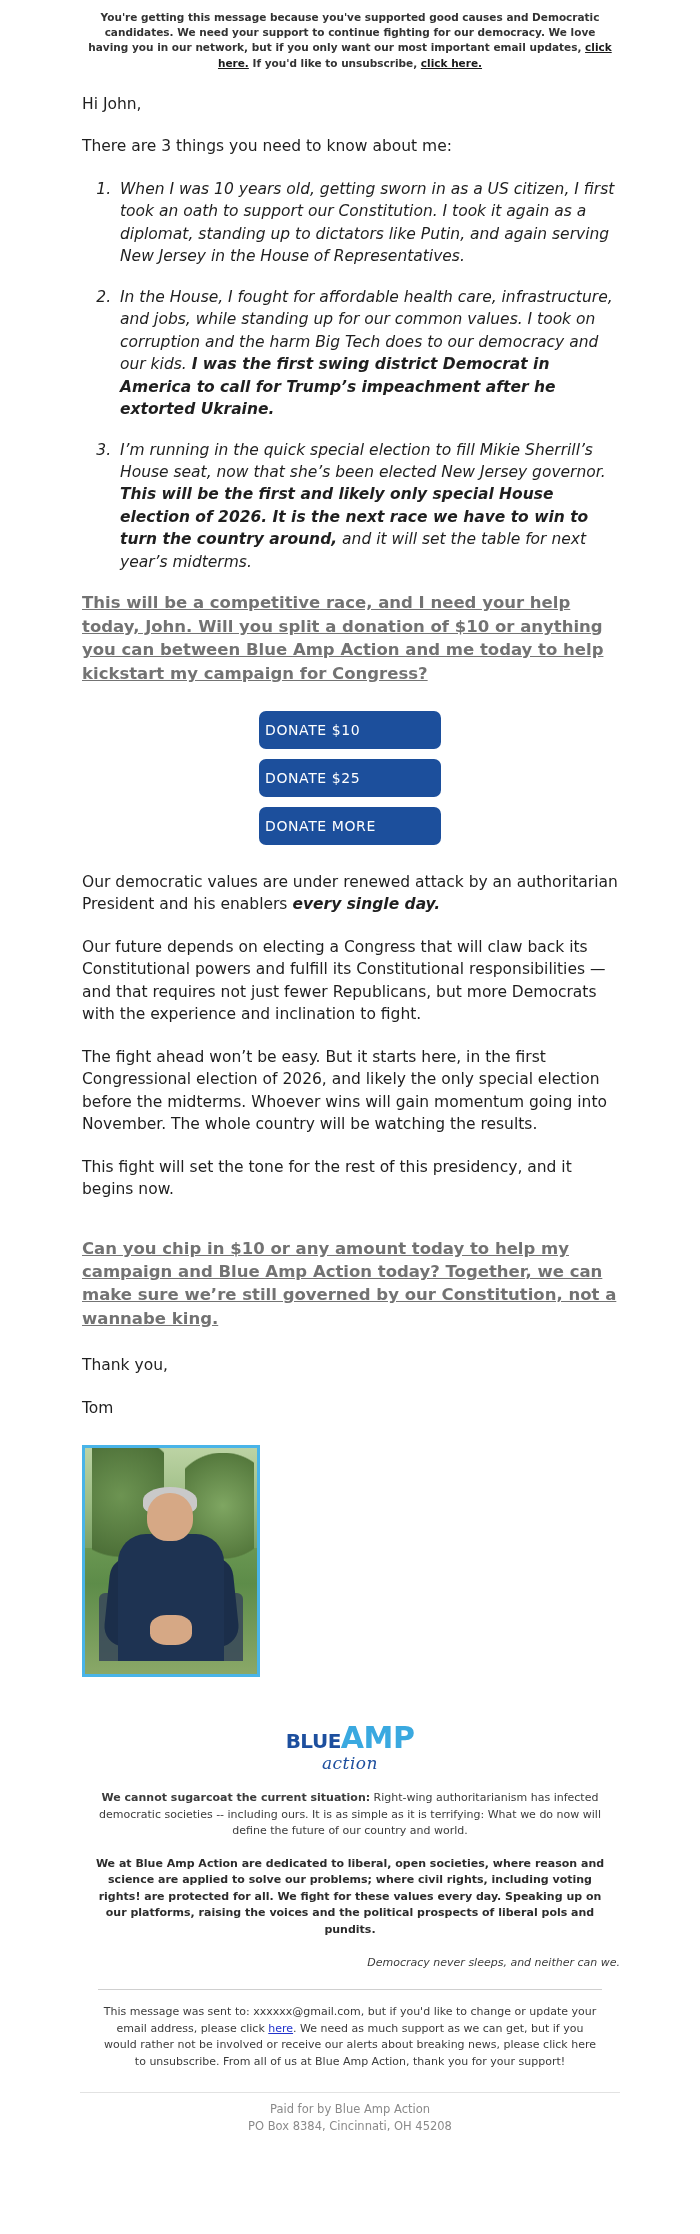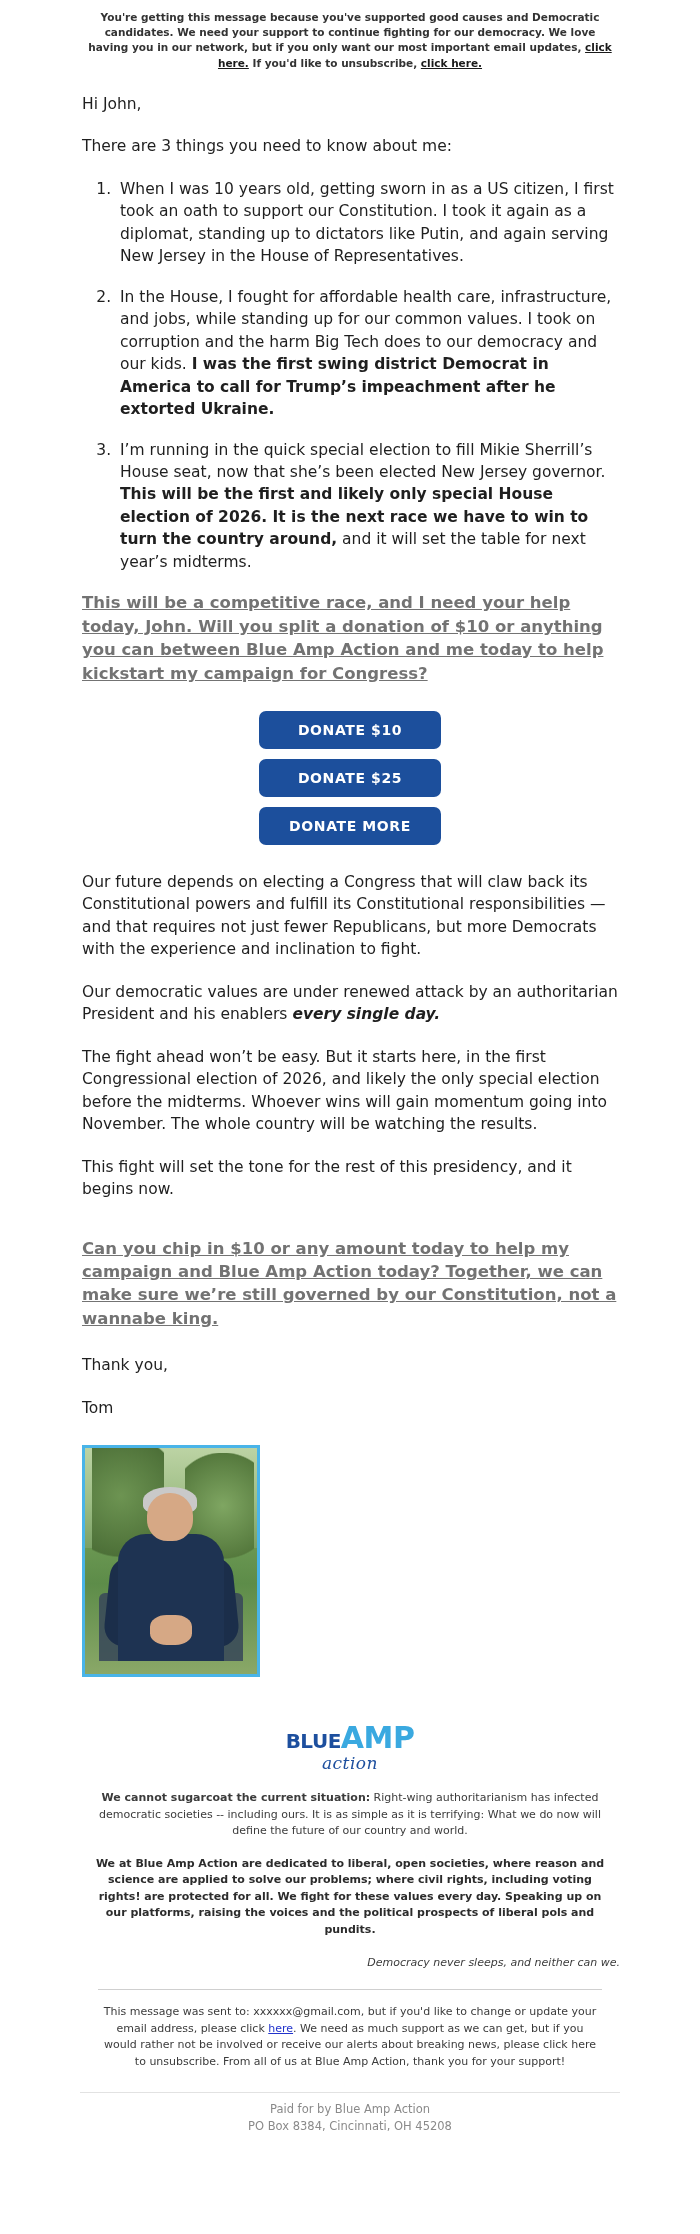--- a/index.html
+++ b/index.html
@@ -41,20 +41,21 @@
   p.body-text {
     font-size: 15.5px;
     line-height: 1.45;
     color: #1f1f1f;
     margin: 0 0 20px 0;
     font-family: "DejaVu Sans", sans-serif;
   }
   ol.numbered {
     margin: 0 0 4px 0;
     padding-left: 34px;
+    font-style: italic;
   }
   ol.numbered > li {
     font-size: 15.5px;
     line-height: 1.45;
     color: #1f1f1f;
     margin-bottom: 18px;
     padding-left: 4px;
   }
   b, strong { font-weight: bold; }
 
@@ -77,23 +78,23 @@
     text-align: center;
     margin: 0 0 26px 0;
   }
   .donate-btn {
     display: block;
     width: 182px;
     margin: 0 auto 10px auto;
     background: #1c4f9c;
     color: #ffffff;
     font-size: 14px;
-    font-weight: bold;
+    font-weight: normal;
     letter-spacing: 0.6px;
-    text-align: center;
+    text-align: left;
     padding: 11px 6px;
     border-radius: 7px;
     border: none;
     text-decoration: none;
     font-family: "DejaVu Sans", sans-serif;
     cursor: pointer;
   }
 
   
   .photo-block {
@@ -264,25 +265,25 @@
     </ol>
 
     <a href="#" class="ask-link">This will be a competitive race, and I need your help today, John. Will you split a donation of $10 or anything you can between Blue Amp Action and me today to help kickstart my campaign for Congress?</a>
 
     <div class="btn-stack">
       <a href="#" class="donate-btn">DONATE $10</a>
       <a href="#" class="donate-btn">DONATE $25</a>
       <a href="#" class="donate-btn">DONATE MORE</a>
     </div>
 
-    <p class="body-text">Our future depends on electing a Congress that will claw back its Constitutional powers and fulfill its Constitutional responsibilities — and that requires not just fewer Republicans, but more Democrats with the experience and inclination to fight.</p>
-
     <p class="body-text">
       <span>Our democratic values are under renewed attack by an authoritarian President and his enablers </span><b><i>every single day.</i></b>
     </p>
+
+    <p class="body-text">Our future depends on electing a Congress that will claw back its Constitutional powers and fulfill its Constitutional responsibilities — and that requires not just fewer Republicans, but more Democrats with the experience and inclination to fight.</p>
 
     <p class="body-text">The fight ahead won’t be easy. But it starts here, in the first Congressional election of 2026, and likely the only special election before the midterms. Whoever wins will gain momentum going into November. The whole country will be watching the results.</p>
 
     <p class="body-text">This fight will set the tone for the rest of this presidency, and it begins now.</p>
 
     <a href="#" class="ask-link ask-link-2">Can you chip in $10 or any amount today to help my campaign and Blue Amp Action today? Together, we can make sure we’re still governed by our Constitution, not a wannabe king.</a>
 
     <p class="body-text">Thank you,</p>
 
     <p class="body-text">Tom</p>

